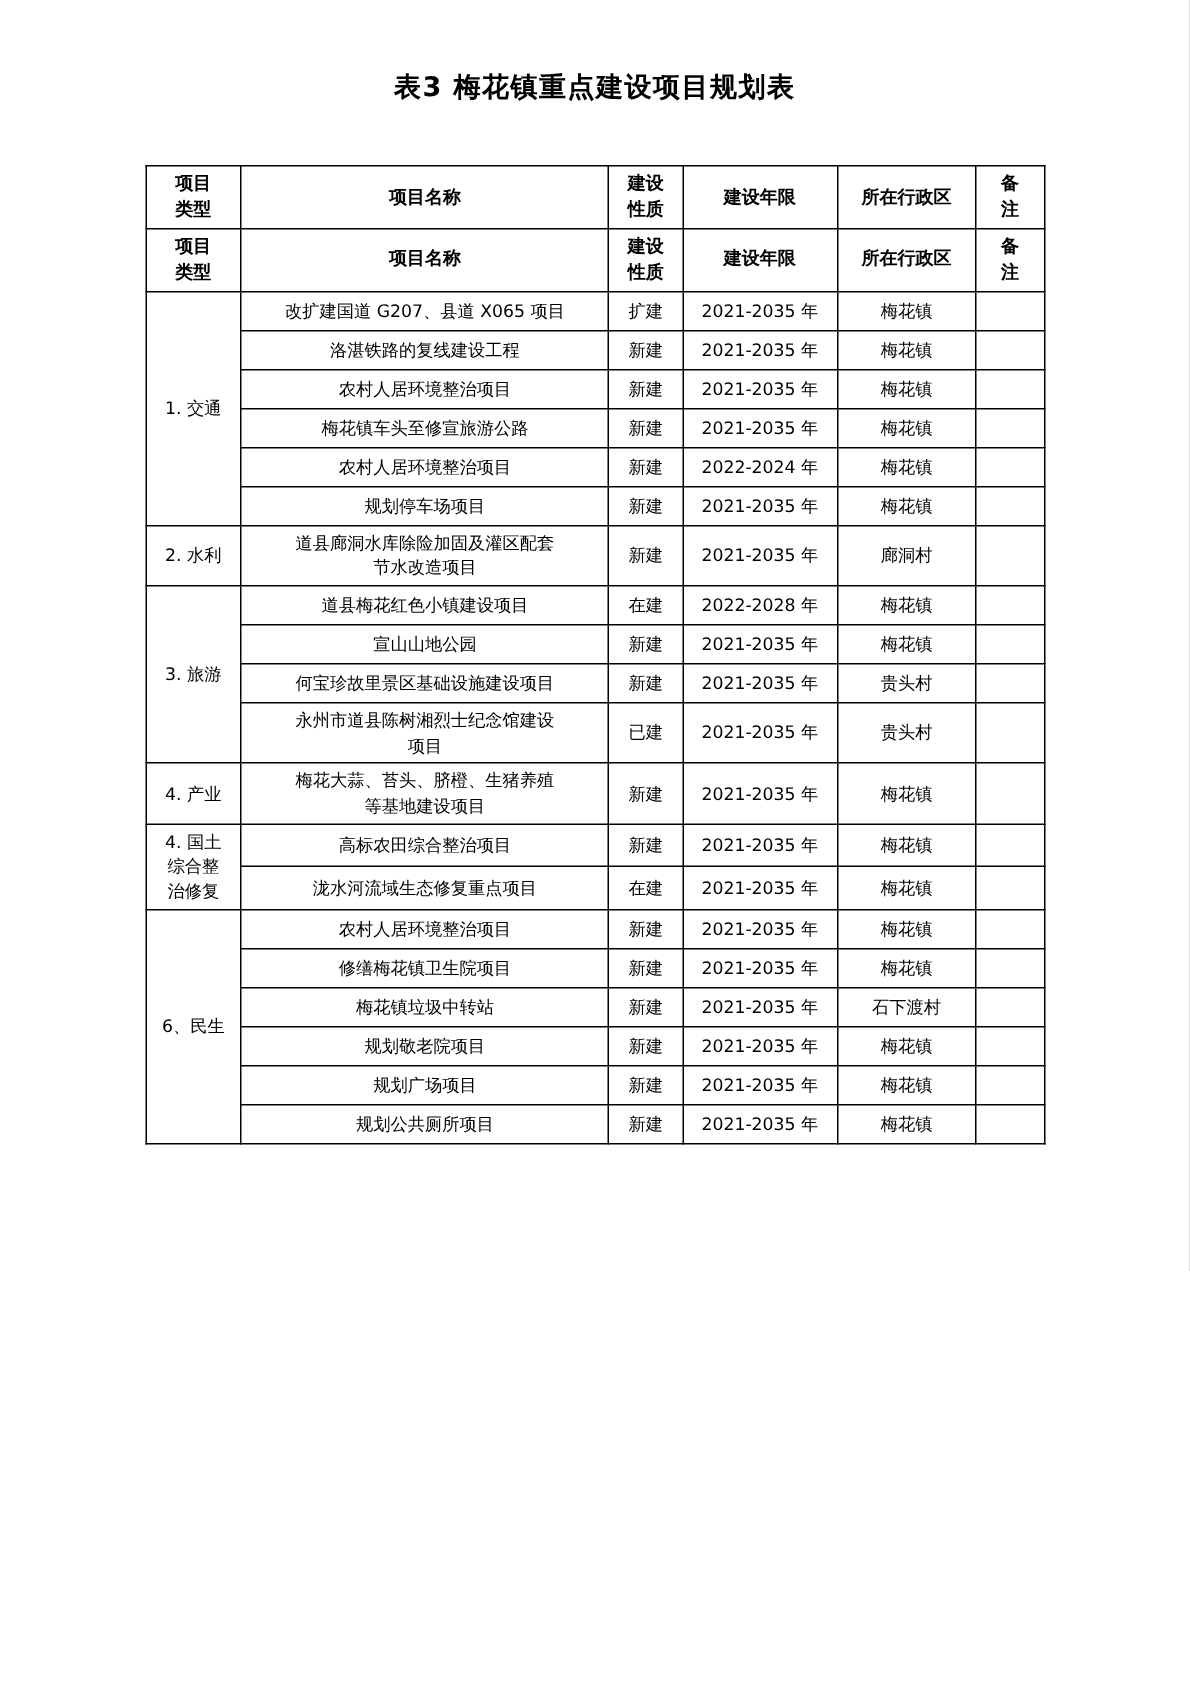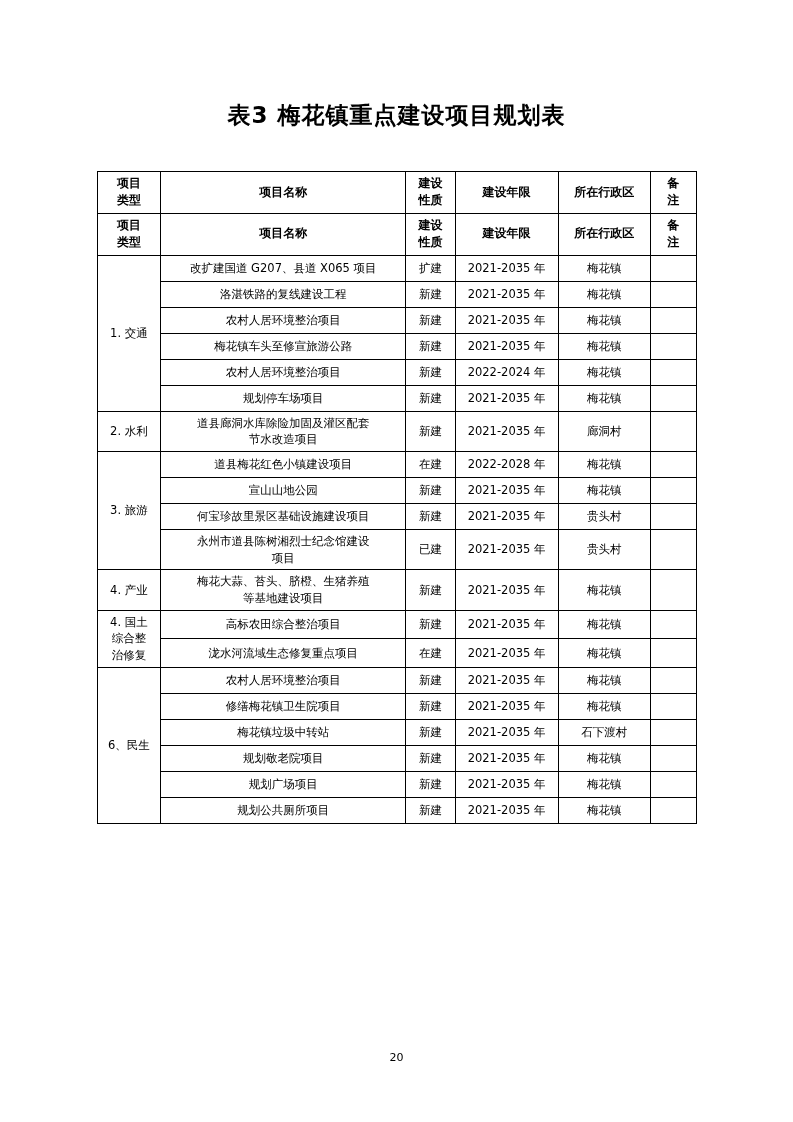--- a/index.html
+++ b/index.html
@@ -13,24 +13,24 @@
     background: #ffffff;
     margin: 0 auto;
     position: relative;
     box-sizing: border-box;
     font-family: "DejaVu Sans", "Liberation Sans", sans-serif;
     color: #000000;
     overflow: hidden;
   }
   .title {
     text-align: center;
-    font-size: 23px;
+    font-size: 18px;
     font-weight: bold;
     letter-spacing: 1px;
-    margin-top: 100px;
+    margin-top: 46px;
     margin-bottom: 0;
     font-family: "DejaVu Sans", "Liberation Sans", sans-serif;
   }
   .table-wrap {
     margin: 0 auto;
     margin-top: 40px;
     width: 600px;
   }
   table.plan {
     border-collapse: collapse;
@@ -323,15 +323,14 @@
             </td>
             <td>新建</td>
             <td>2021-2035 年</td>
             <td>梅花镇</td>
             <td></td>
           </tr>
         </tbody>
     </table>
   </div>
 
-  <div class="page-number">20</div>
 
 </div>
 
 </body></html>

